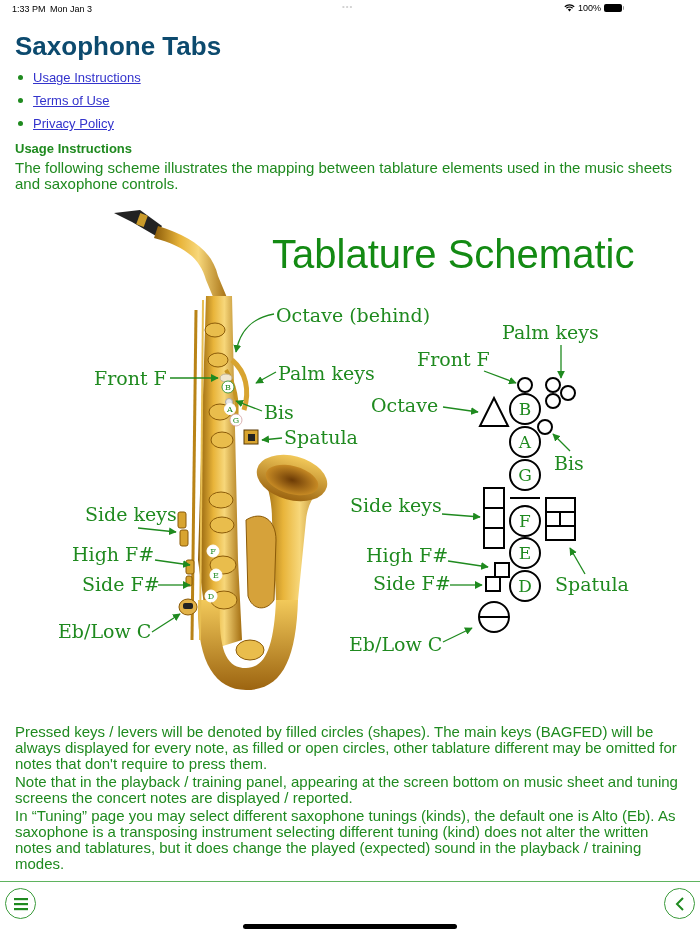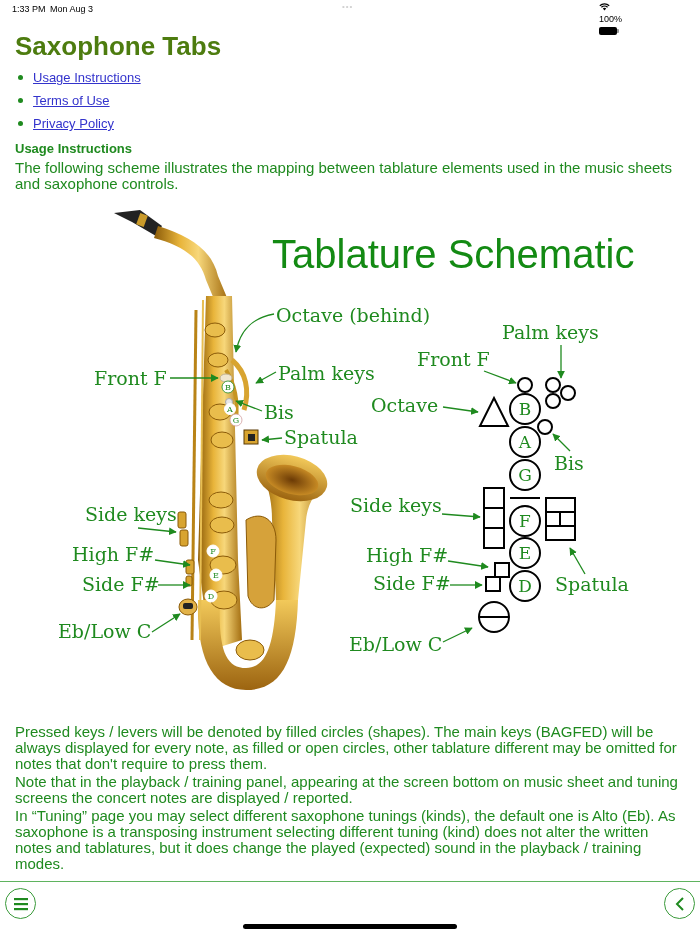--- a/index.html
+++ b/index.html
@@ -3,26 +3,26 @@
 <meta charset="utf-8">
 <style>
   * { box-sizing: border-box; margin: 0; padding: 0; }
   html, body { width: 700px; height: 934px; overflow: hidden; background: #ffffff; }
   body { font-family: "Liberation Sans", sans-serif; color: #1f8a1f; position: relative; }
 
   .status-bar { position: absolute; top: 0; left: 0; width: 632px; height: 18px; font-size: 9px; color: #000; }
   .status-time { position: absolute; left: 12px; top: 4px; }
   .status-date { position: absolute; left: 50px; top: 4px; }
   .status-dots { position: absolute; left: 342px; top: 2px; color: #d0d0d0; font-size: 8px; letter-spacing: 1px; }
-  .status-right { position: absolute; right: 10px; top: 3px; display: flex; align-items: flex-start; gap: 3px; flex-direction: column; }
+  .status-right { position: absolute; right: 10px; top: 3px; display: flex; align-items: center; gap: 3px; }
   .battery { width: 18px; height: 8px; background: #000; border-radius: 2px; position: relative; }
   .battery::after { content: ""; position: absolute; right: -2px; top: 2px; width: 1.5px; height: 4px; background: #999; border-radius: 0 1px 1px 0; }
 
   .content { position: absolute; top: 30px; left: 15px; right: 15px; }
-  h1 { font-size: 26px; font-weight: bold; color: #4d7c0f; line-height: 32px; margin-bottom: 4px; }
+  h1 { font-size: 26px; font-weight: bold; color: #0c4a6e; line-height: 32px; margin-bottom: 4px; }
   ul.toc { list-style: none; margin-left: 0; }
   ul.toc li { display: flex; align-items: center; height: 23px; font-size: 13px; }
   ul.toc li .bullet { width: 5px; height: 5px; border-radius: 50%; background: #1f8a1f; margin-left: 3px; margin-right: 10px; }
   ul.toc li a { color: #3333cc; text-decoration: underline; }
   h2 { font-size: 13px; font-weight: bold; color: #1f8a1f; margin-top: 6px; margin-bottom: 4px; }
   p { font-size: 15px; line-height: 16px; color: #1f8a1f; }
 
   .figure { position: absolute; left: 0; top: 195px; width: 686px; height: 510px; }
   .figure svg { position: absolute; left: 0; top: 0; }
   .serif-label { font-family: "DejaVu Serif", serif; fill: #1f8a1f; font-size: 19px; }
@@ -37,21 +37,21 @@
   .round-btn { position: absolute; top: 6px; width: 31px; height: 31px; border: 1px solid #3a9a3a; border-radius: 50%; display: flex; align-items: center; justify-content: center; }
   .menu-btn { left: 5px; }
   .back-btn { right: 5px; }
   .home-indicator { position: absolute; left: 243px; top: 924px; width: 214px; height: 5px; background: #000; border-radius: 3px; }
 </style>
 </head>
 <body>
 
 <div class="status-bar">
   <span class="status-time">1:33 PM</span>
-  <span class="status-date">Mon Aug 3</span>
+  <span class="status-date">Mon Jan 3</span>
   <span class="status-dots">•••</span>
   <div class="status-right">
     <svg width="11" height="8" viewBox="0 0 11 8">
       <path d="M5.5 7.5 L3.8 5.6 A2.5 2.5 0 0 1 7.2 5.6 Z" fill="#000"></path>
       <path d="M2.4 4.3 A4.5 4.5 0 0 1 8.6 4.3" stroke="#000" stroke-width="1.2" fill="none"></path>
       <path d="M0.8 2.7 A6.8 6.8 0 0 1 10.2 2.7" stroke="#000" stroke-width="1.2" fill="none"></path>
     </svg>
     <span>100%</span>
     <span class="battery"></span>
   </div>

